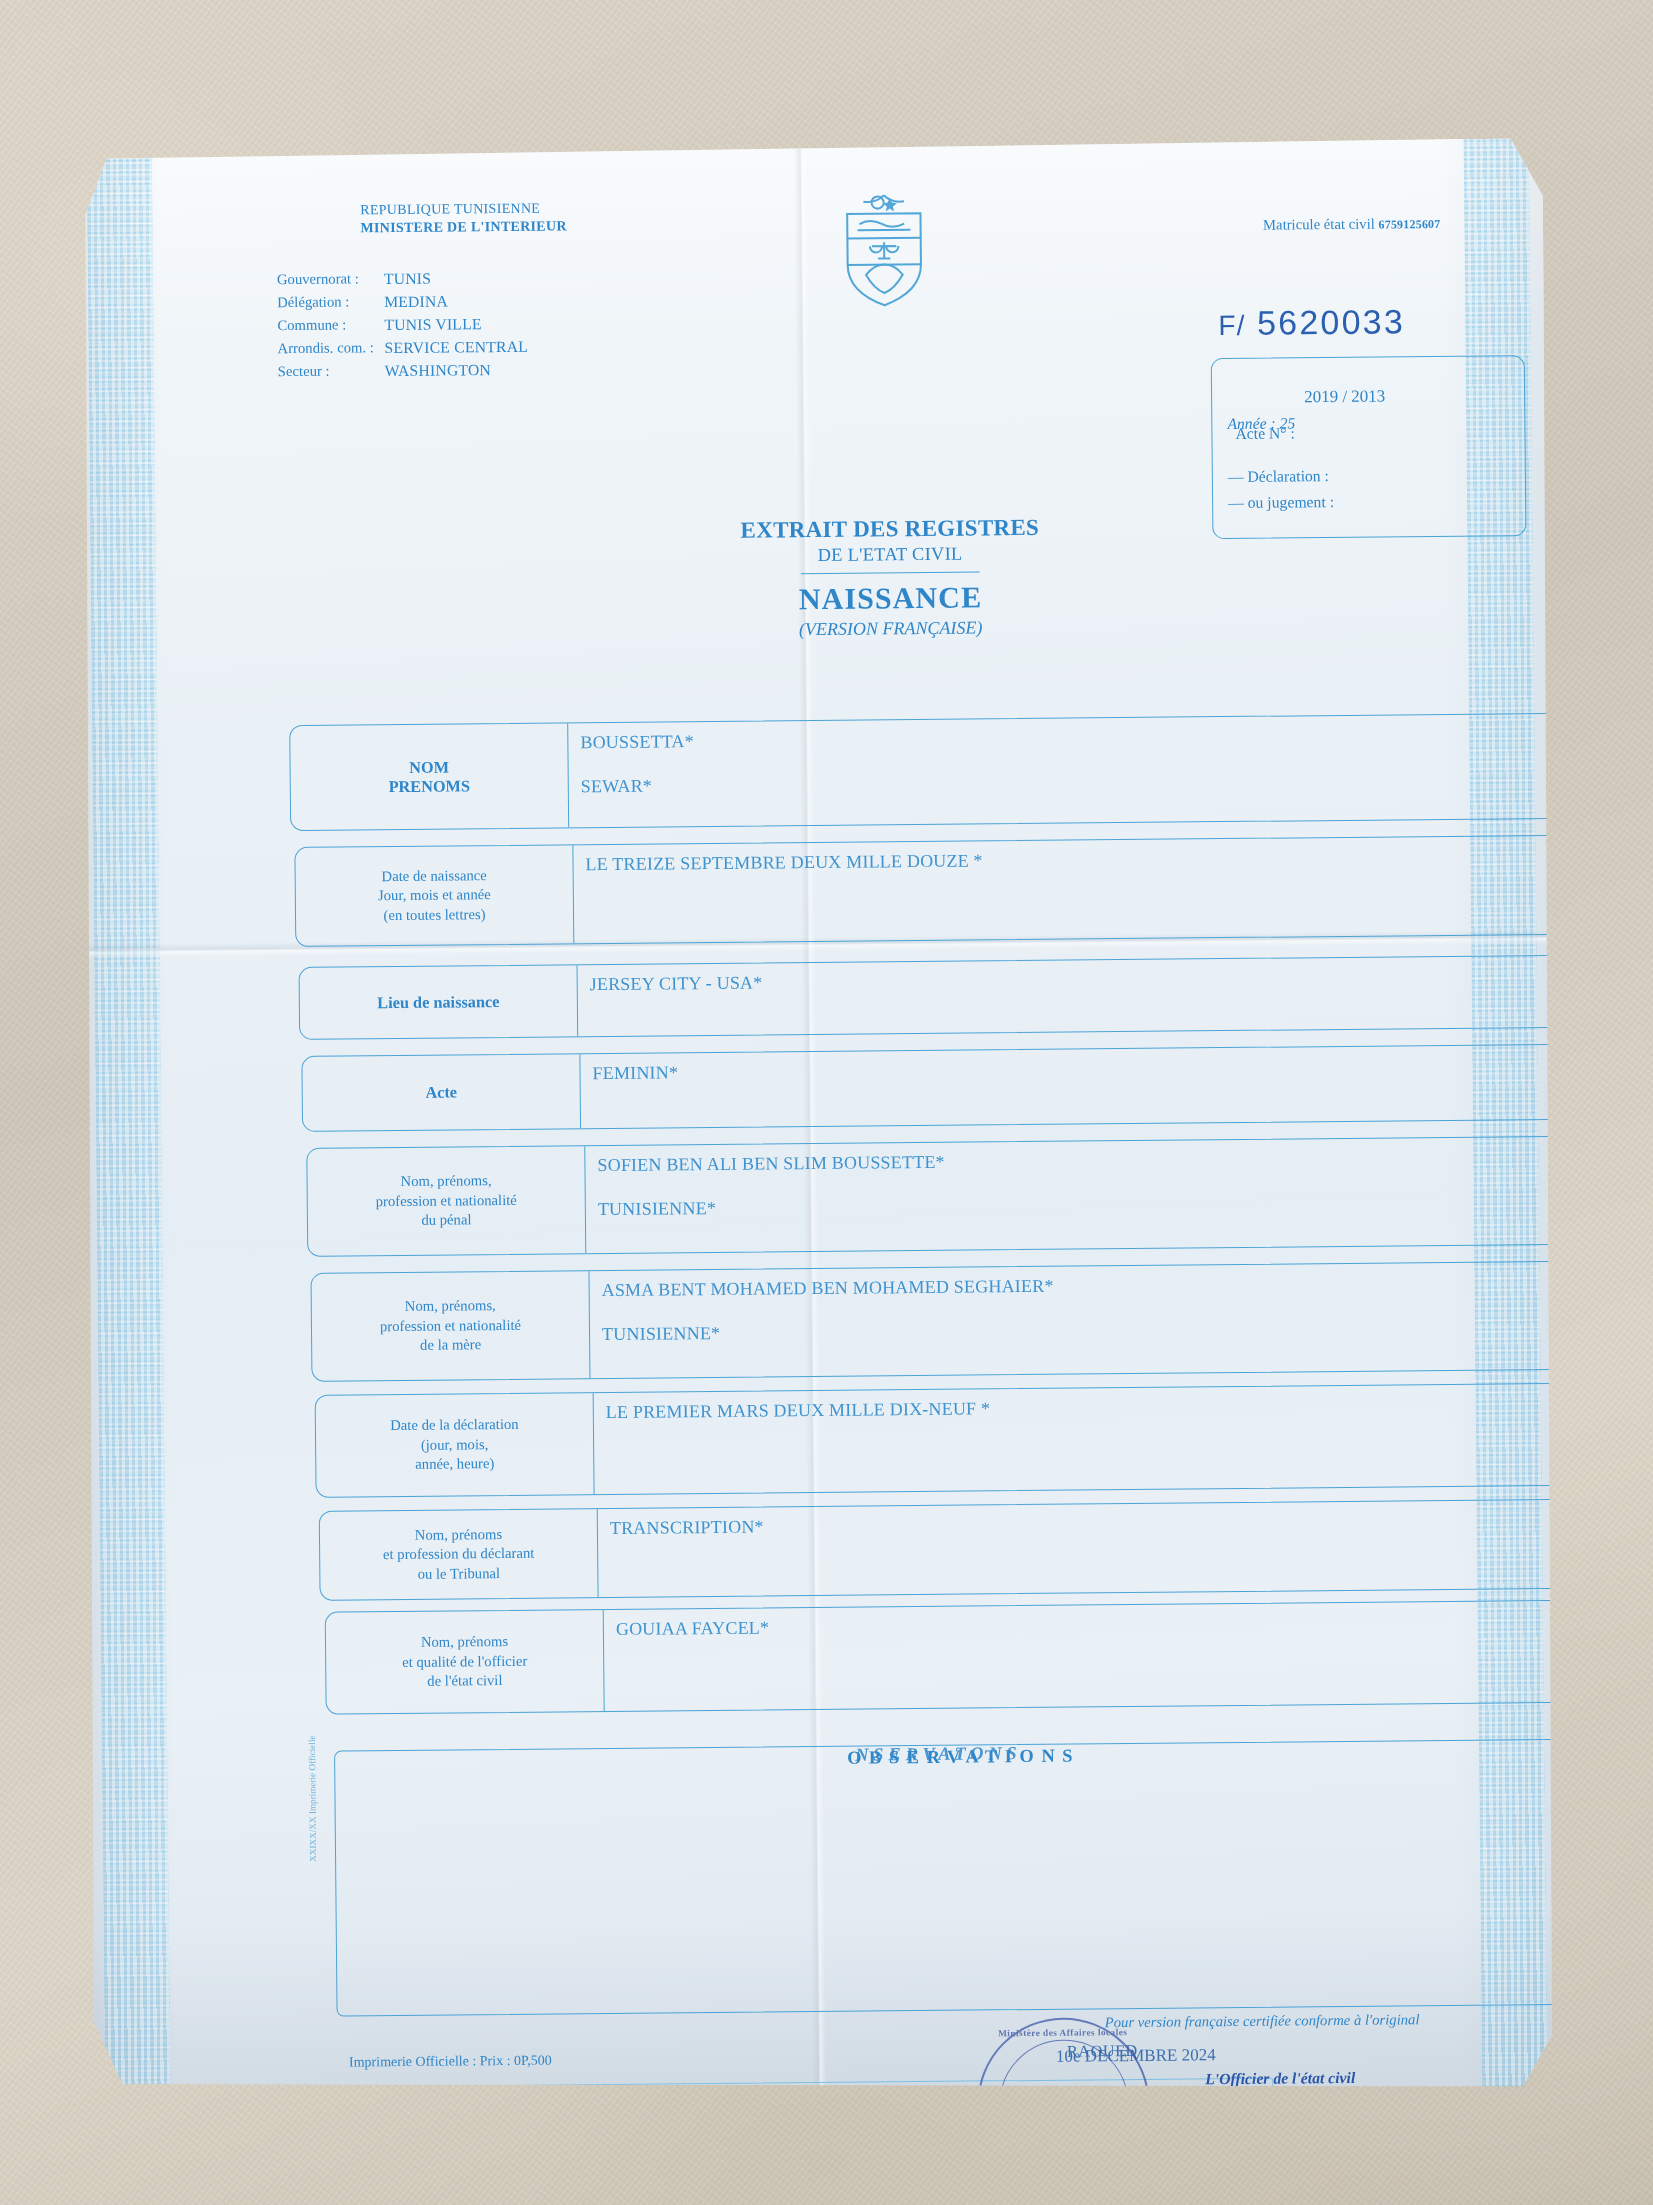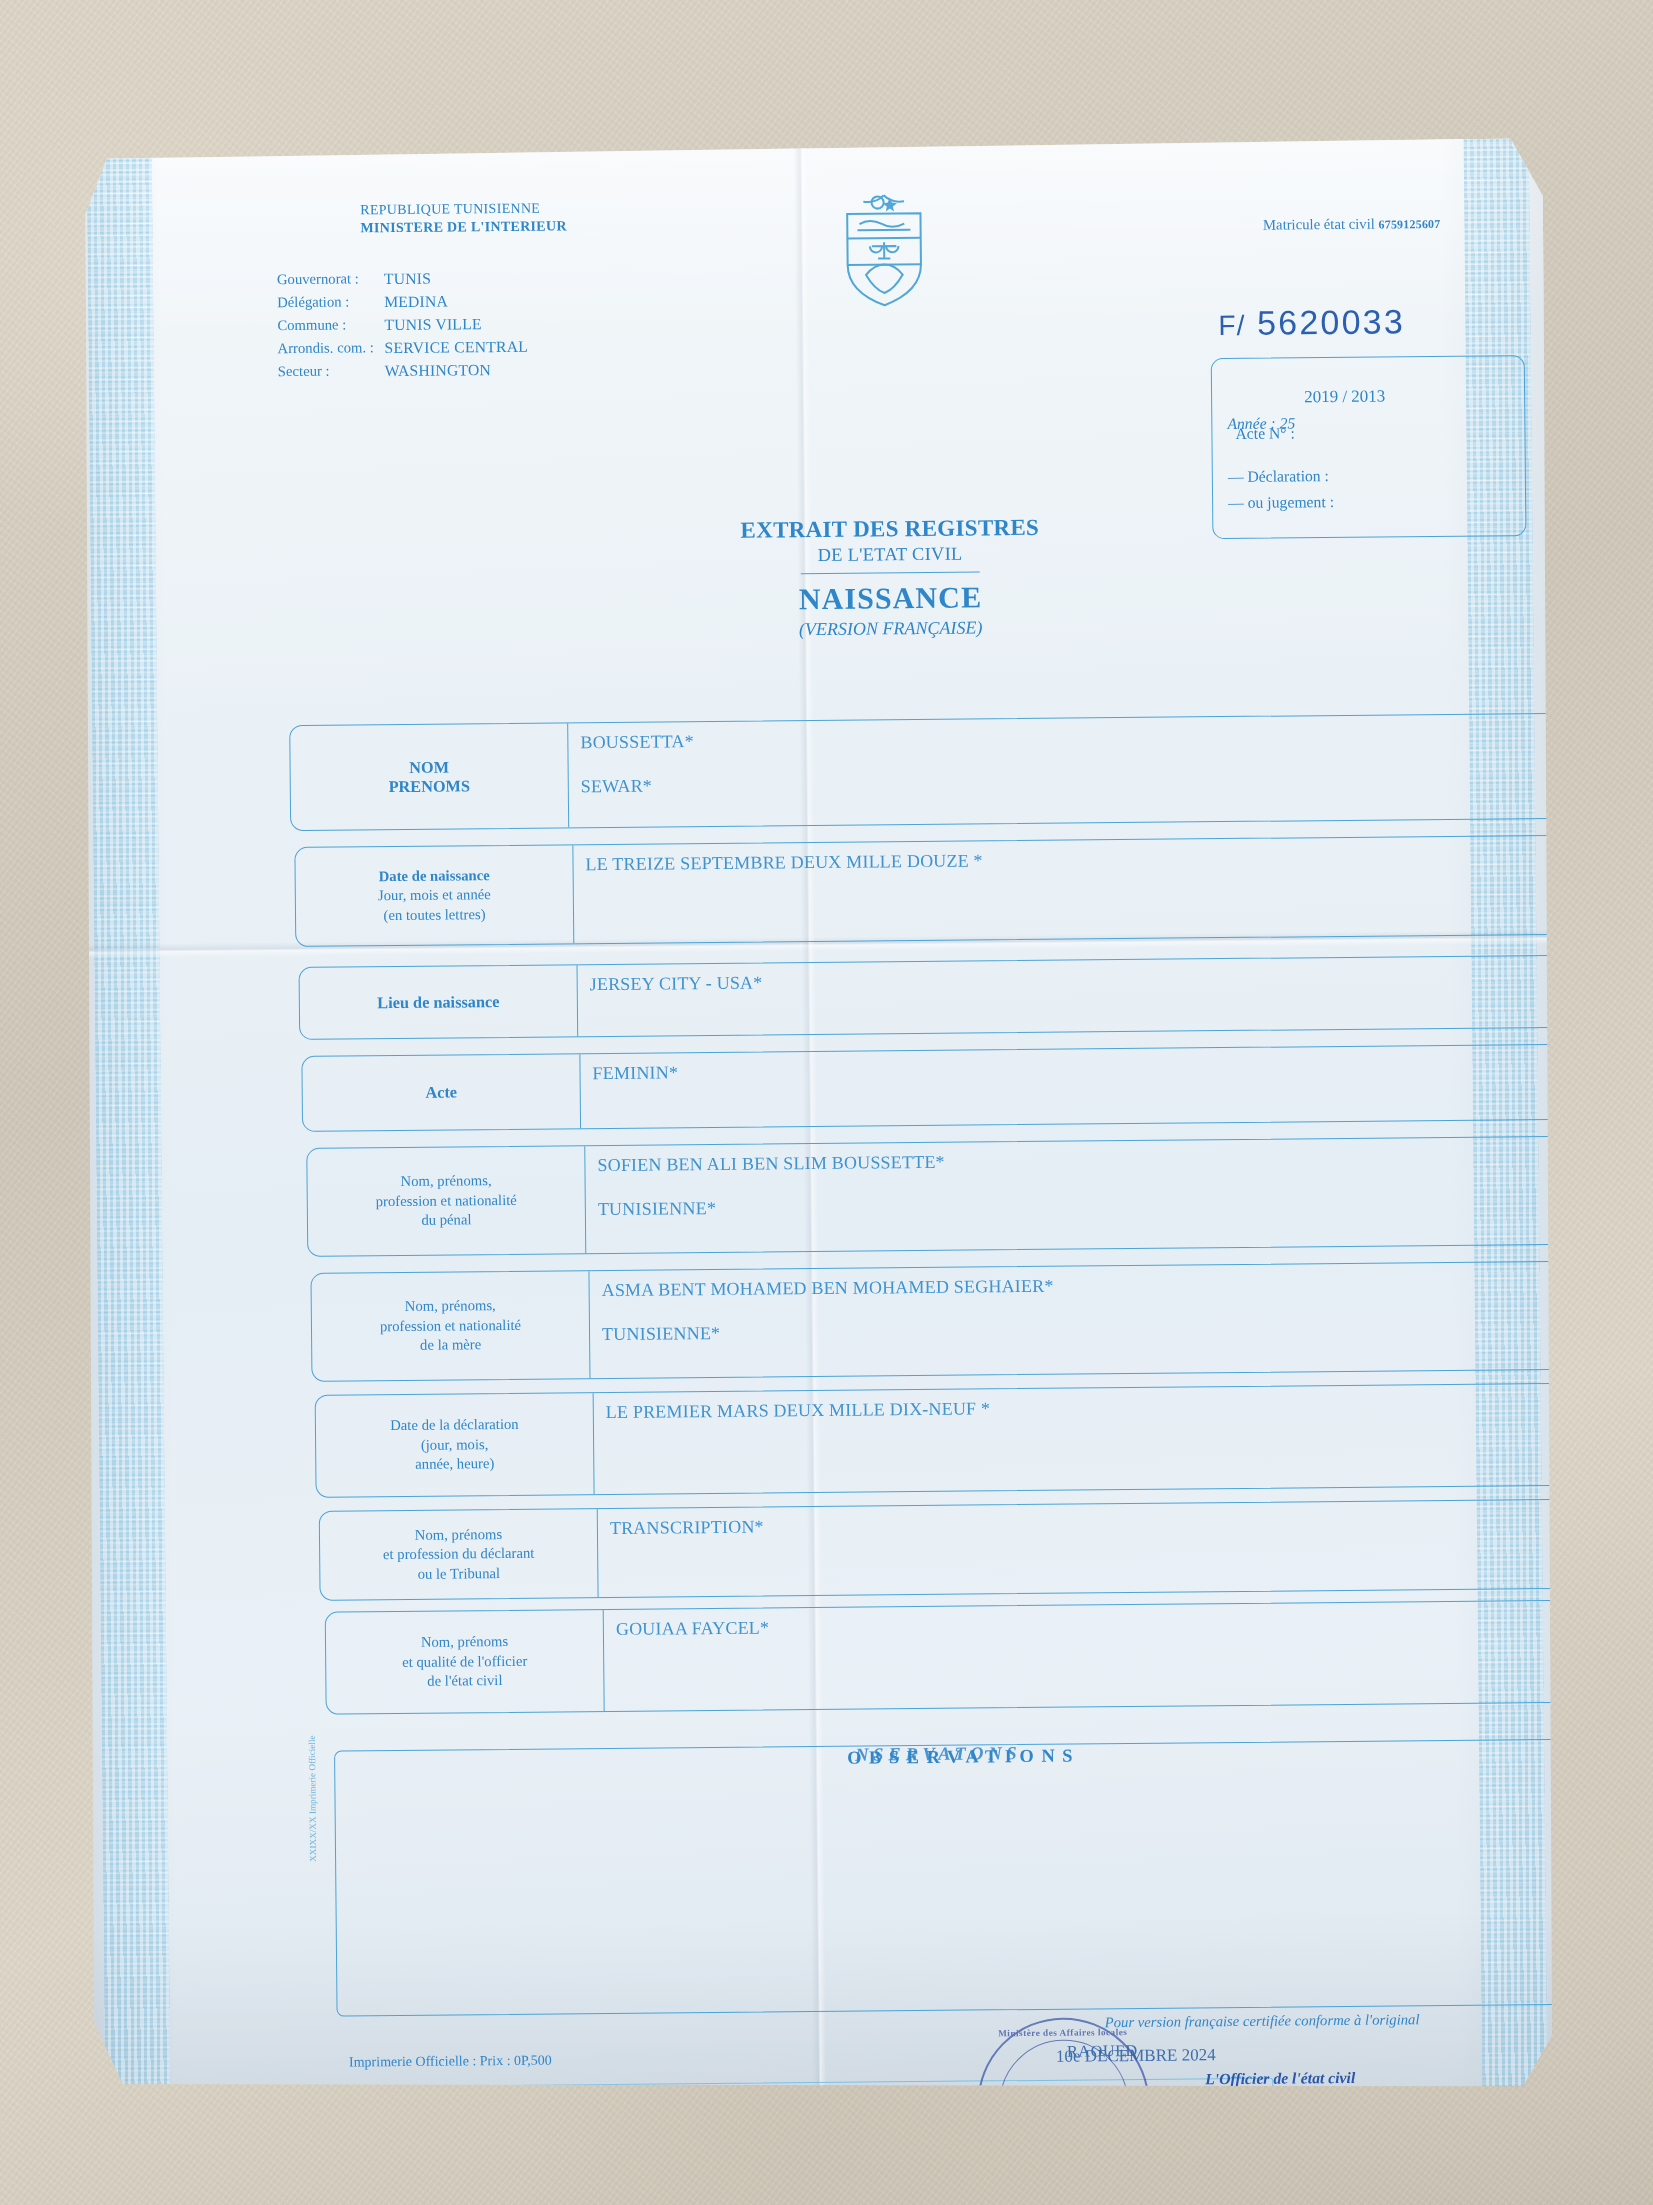--- a/index.html
+++ b/index.html
@@ -469,21 +469,21 @@
         <div>PRENOMS</div>
       </div>
       <div class="valcell">
         <div class="val-line">BOUSSETTA*</div>
         <div class="val-line v2">SEWAR*</div>
       </div>
     </div>
 
     <div class="row" style="left:216px; top:697px; width:1282px; height:100px;">
       <div class="lblcell">
-        <div style="font-weight:700">Date de naissance</div>
+        <div style="font-weight:400">Date de naissance</div>
         <div>Jour, mois et année</div>
         <div>(en toutes lettres)</div>
       </div>
       <div class="valcell">
         <div class="val-line">LE TREIZE SEPTEMBRE  DEUX MILLE DOUZE *</div>
       </div>
     </div>
 
     <div class="row" style="left:219px; top:817px; width:1278px; height:73px;">
       <div class="lblcell bold">

